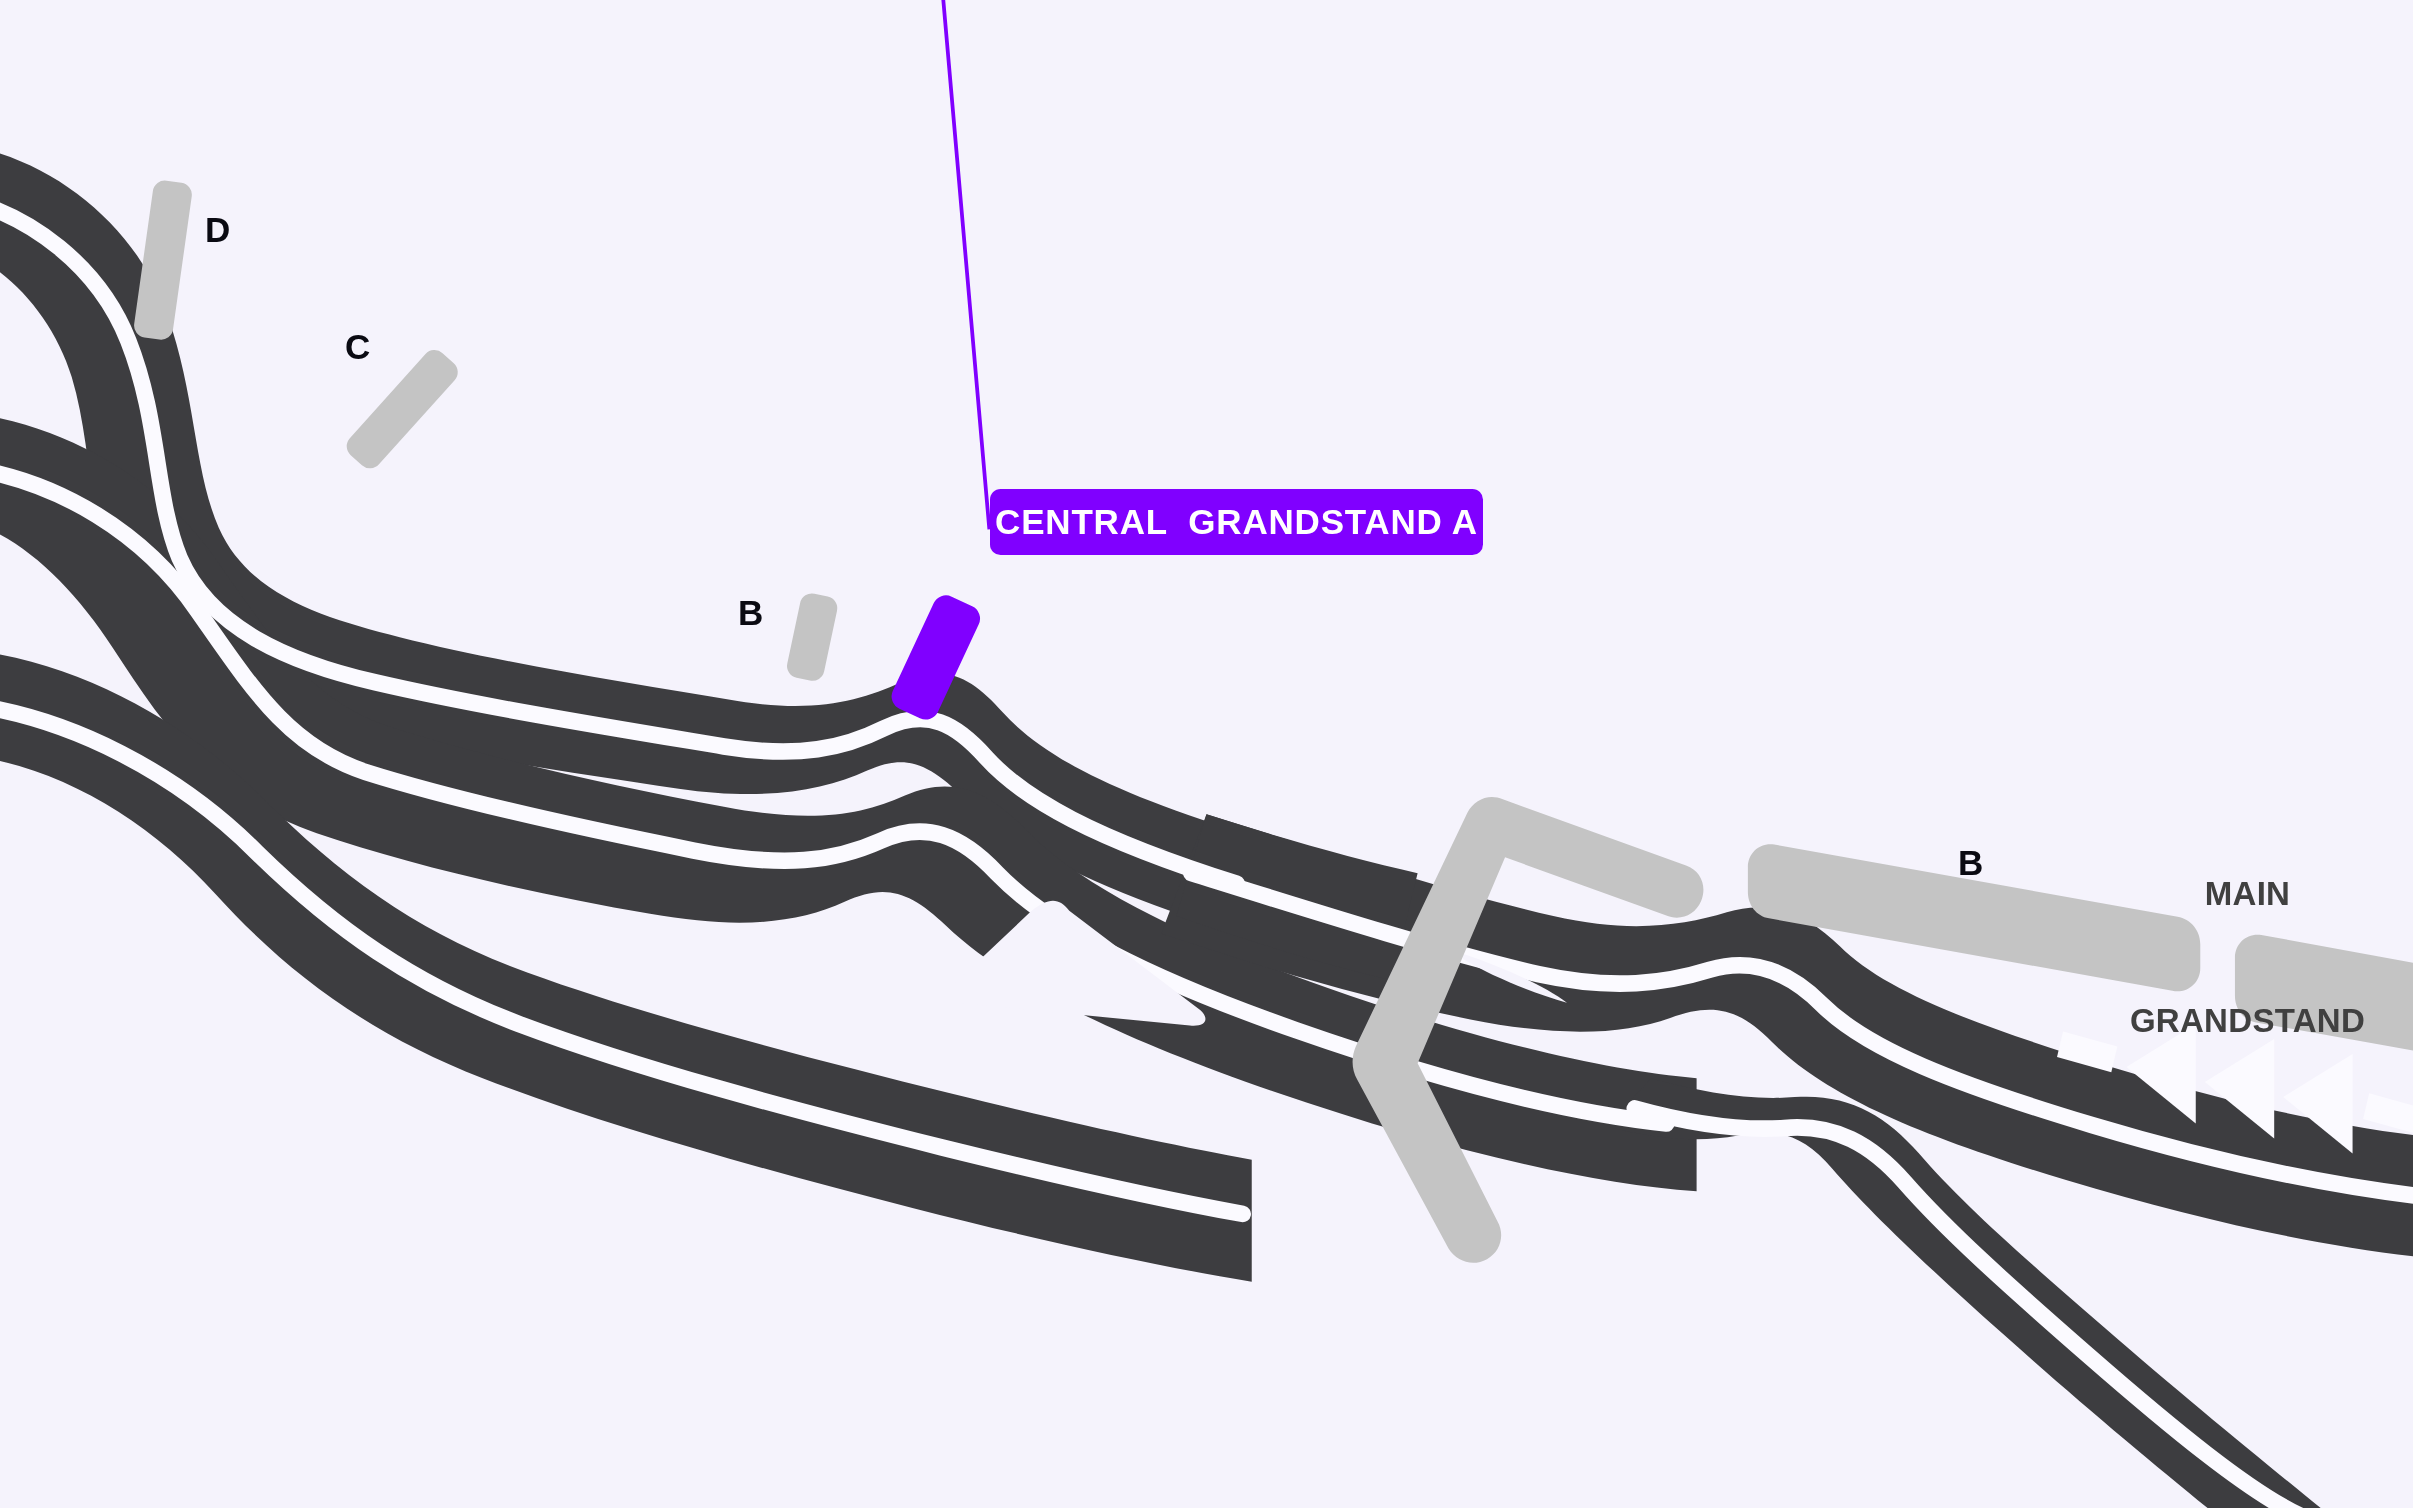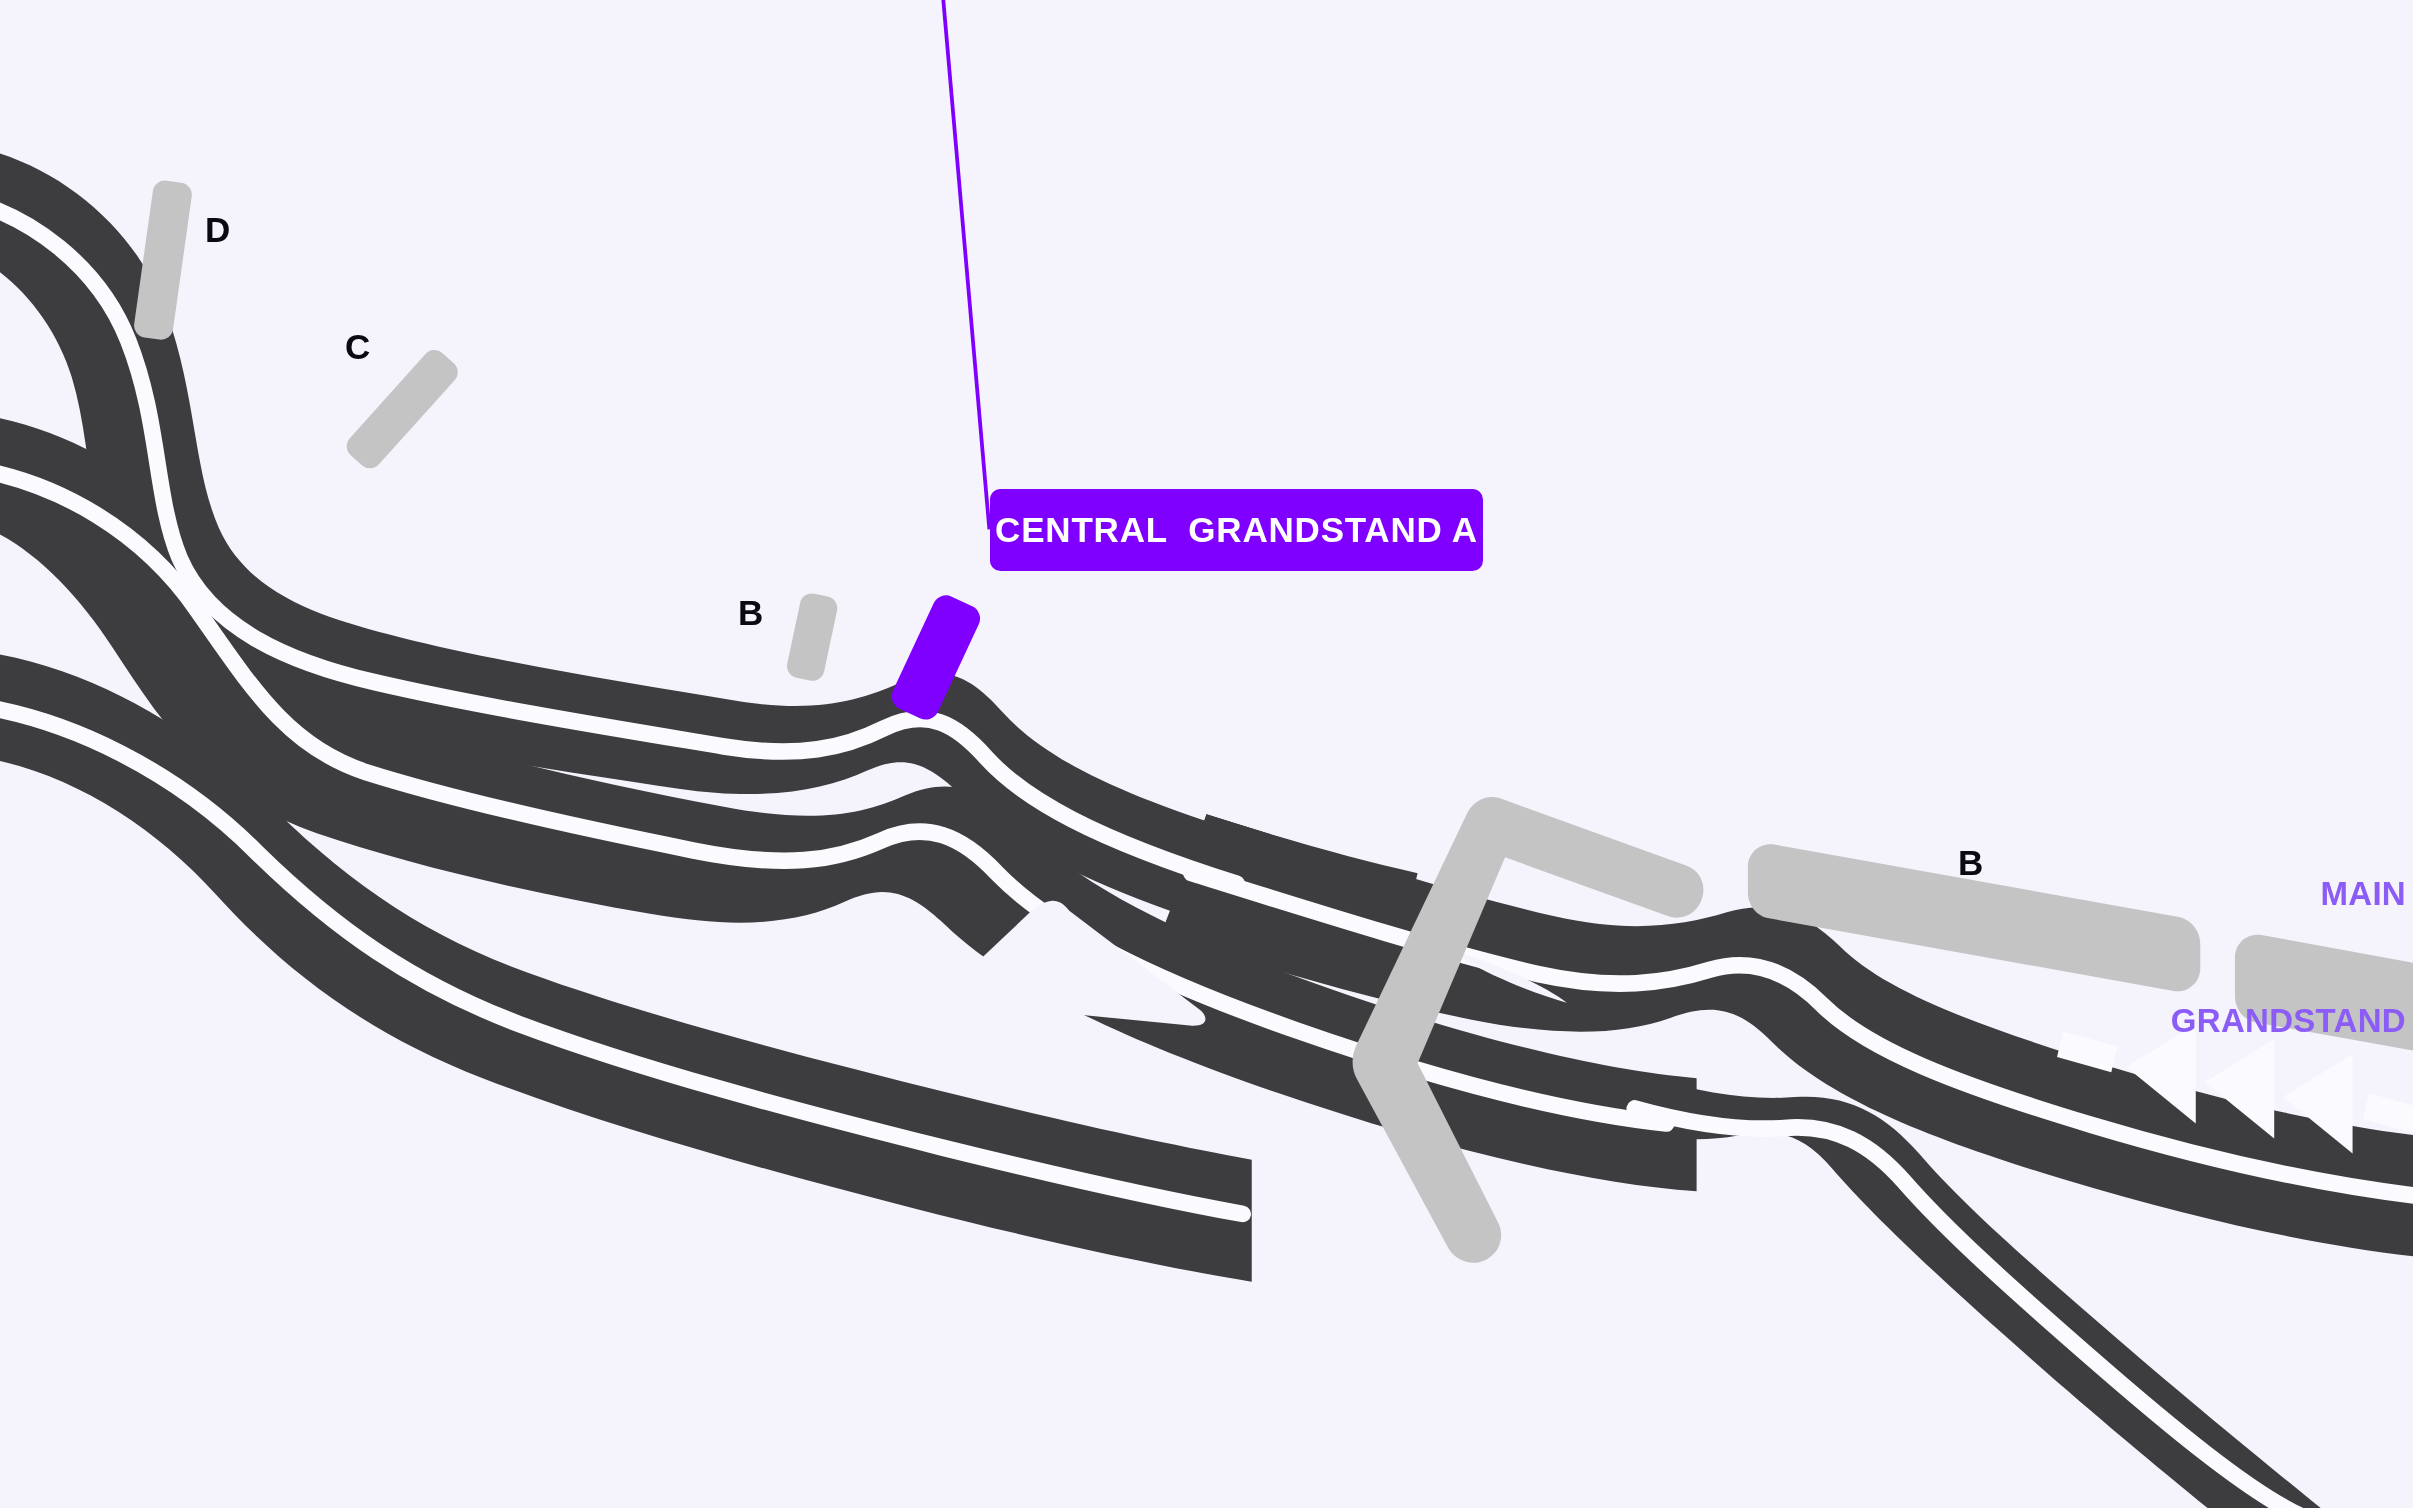--- a/index.html
+++ b/index.html
@@ -35,22 +35,22 @@
     pointer-events: none;
     user-select: none;
   }
   .letter-label {
     font-size: 35px;
     color: #0a0a12;
     letter-spacing: 0.4px;
   }
   .zone-label {
     font-size: 33px;
-    color: #8b5cf6;
-    text-align: right;
+    color: #404040;
+    text-align: center;
     line-height: 1.28;
     letter-spacing: 0.3px;
   }
   .tooltip-box {
     position: absolute;
     display: flex;
     align-items: center;
     justify-content: center;
     border-radius: 10.6px;
     box-sizing: border-box;
@@ -291,18 +291,18 @@
   <div class="label-text letter-label" style="left:738px; top:593px;">B</div>
 
   <div class="label-text letter-label" style="left:1958px; top:843px;">B</div>
 
   <div class="label-text zone-label" style="left:2089px; top:789px; width:317px;">
     <div>MAIN</div>
     <div>GRANDSTAND</div>
   </div>
 
 
-  <div class="tooltip-box" style="left:990px; top:489px; width:493px; height:82px; background:#8000ff;">
+  <div class="tooltip-box" style="left:990px; top:489px; width:493px; height:66px; background:#8000ff;">
     <span class="tooltip-label" style="color:#ffffff;">CENTRAL  GRANDSTAND A</span>
   </div>
 
 </div>
 
 
 </body></html>

